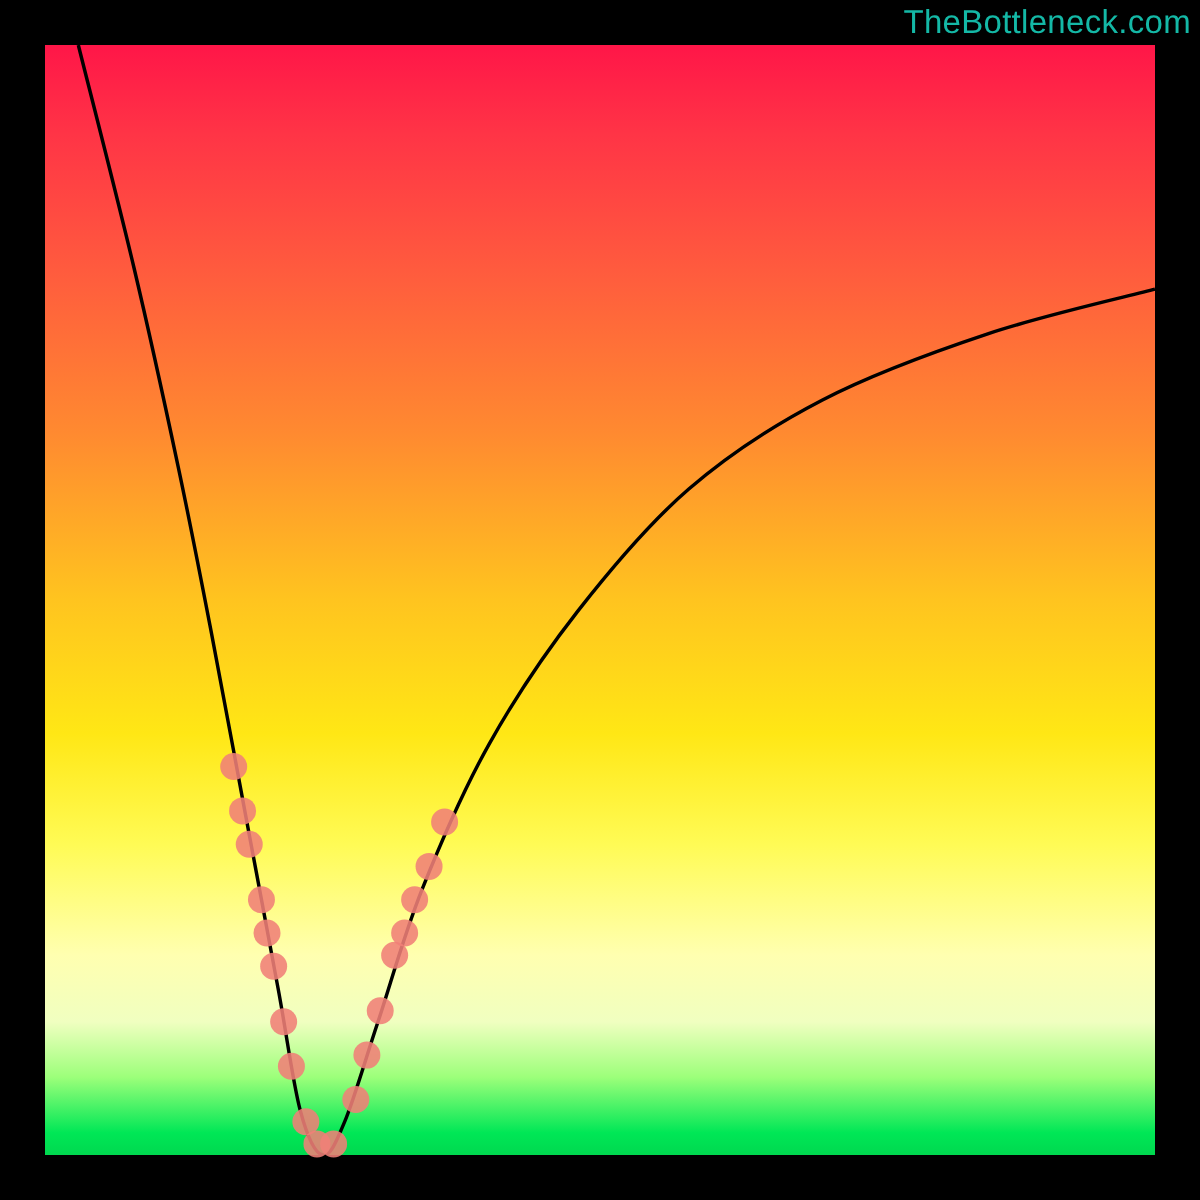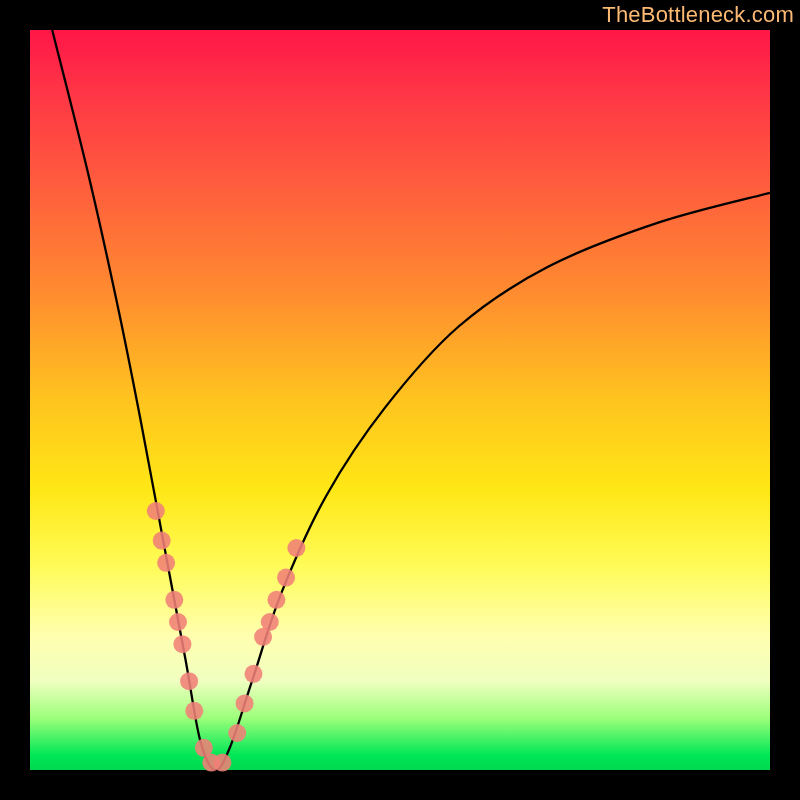--- a/index.html
+++ b/index.html
@@ -54,21 +54,21 @@
     stroke-width: 2.3;
   }
   .marker {
     fill: #f08078;
     fill-opacity: 0.88;
   }
   .watermark {
     position: absolute;
     top: 2px;
     right: 6px;
-    color: #fdba74;
+    color: #14b8a6;
     font-size: 22px;
     font-weight: 400;
     letter-spacing: 0.2px;
   }
 </style>
 </head>
 <body>
 
 <div class="figure">
 

